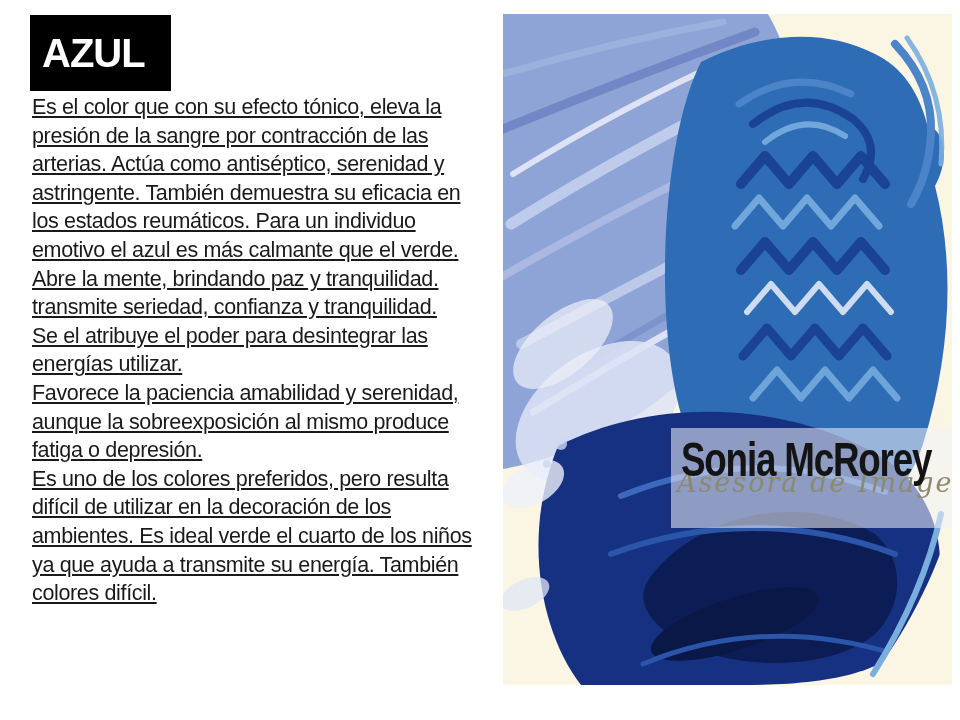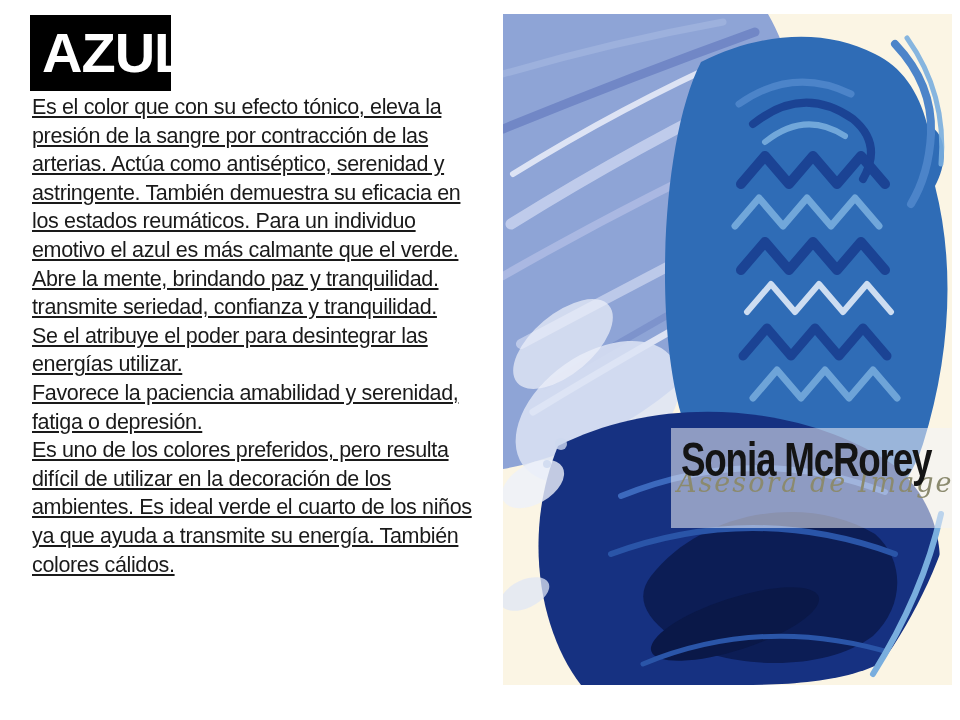--- a/index.html
+++ b/index.html
@@ -6,21 +6,21 @@
   body{
     width:960px;height:720px;position:relative;overflow:hidden;
     background:#ffffff;font-family:"Liberation Sans",sans-serif;
   }
   .title-box{
     position:absolute;left:30px;top:15px;width:141px;height:76px;
     background:#000000;display:flex;align-items:center;
     padding-left:12px;box-sizing:border-box;
   }
   .title-text{
-    color:#ffffff;font-weight:bold;font-size:56px;letter-spacing:-1px;
+    color:#ffffff;font-weight:bold;font-size:40px;letter-spacing:-1px;
     line-height:1;
   }
   .body-text{
     position:absolute;left:32px;top:93px;width:474px;
     color:#1a1a1a;font-size:21.5px;line-height:28.6px;letter-spacing:-0.35px;
   }
   .body-text .line{white-space:nowrap;text-decoration:underline;}
   .photo{
     position:absolute;left:503px;top:14px;width:449px;height:671px;
     overflow:hidden;
@@ -56,26 +56,27 @@
     <div class="line">presión de la sangre por contracción de las</div>
     <div class="line">arterias. Actúa como antiséptico, serenidad y</div>
     <div class="line">astringente. También demuestra su eficacia en</div>
     <div class="line">los estados reumáticos. Para un individuo</div>
     <div class="line">emotivo el azul es más calmante que el verde.</div>
     <div class="line">Abre la mente, brindando paz y tranquilidad.</div>
     <div class="line">transmite seriedad, confianza y tranquilidad.</div>
     <div class="line">Se el atribuye el poder para desintegrar las</div>
     <div class="line">energías utilizar.</div>
     <div class="line">Favorece la paciencia amabilidad y serenidad,</div>
+    <div class="line">aunque la sobreexposición al mismo produce</div>
     <div class="line">fatiga o depresión.</div>
     <div class="line">Es uno de los colores preferidos, pero resulta</div>
     <div class="line">difícil de utilizar en la decoración de los</div>
     <div class="line">ambientes. Es ideal verde el cuarto de los niños</div>
     <div class="line">ya que ayuda a transmite su energía. También</div>
-    <div class="line">colores cálidos.</div>
+    <div class="line">colores difícil.</div>
   </div>
 
 <div class="photo">
   <svg width="449" height="671" viewBox="0 0 449 671" xmlns="http://www.w3.org/2000/svg">
 
     <rect x="0" y="0" width="449" height="671" fill="#fbf5e4"></rect>
 
     <path d="M0,0 H265 C305,70 312,170 262,262 C205,372 95,438 0,455 Z" fill="#8ea4d6"></path>
 
     <g fill="none" stroke-linecap="round">

